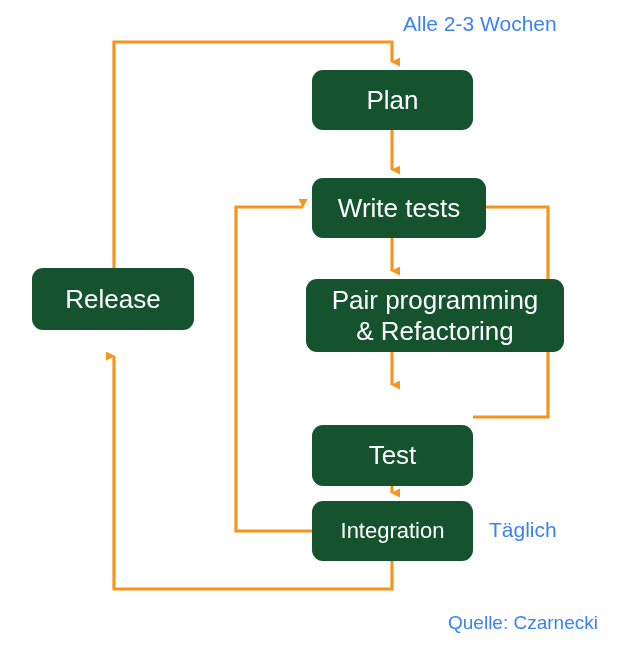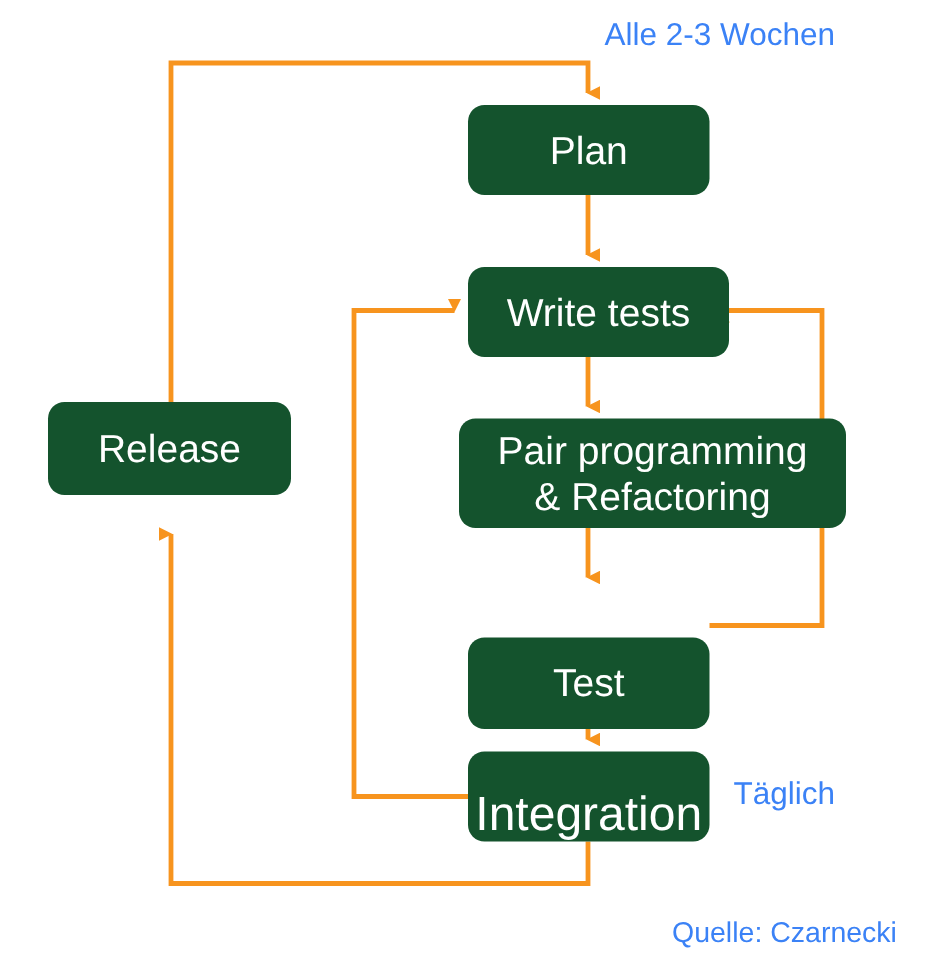--- a/index.html
+++ b/index.html
@@ -48,21 +48,21 @@
     position: absolute;
     color: #3b82f6;
     white-space: nowrap;
     z-index: 3;
   }
   
   #node-plan        { left: 312px; top: 70px;  width: 161px; height: 60px;  font-size: 26px; }
   #node-write-tests { left: 312px; top: 178px; width: 174px; height: 60px;  font-size: 26px; }
   #node-pair        { left: 262px; top: 279px; width: 258px; height: 73px;  font-size: 26px; margin-left: 44px; }
   #node-test        { left: 312px; top: 393px; width: 161px; height: 61px;  font-size: 26px; margin-top: 32px; }
-  #node-integration { left: 312px; top: 501px; width: 161px; height: 60px;  font-size: 32px; align-items: flex-end; }
+  #node-integration { left: 312px; top: 501px; width: 161px; height: 60px;  font-size: 22px; }
   #node-release     { left: 32px;  top: 268px; width: 162px; height: 62px;  font-size: 26px; }
   
   #caption-cadence  { left: 403px; top: 12px;  font-size: 21px; }
   #caption-daily    { left: 489px; top: 518px; font-size: 21px; }
   #caption-source   { left: 419px; top: 612px; font-size: 19px; margin-left: 29px; }
 </style>
 </head>
 <body>
 
 <div id="canvas">

